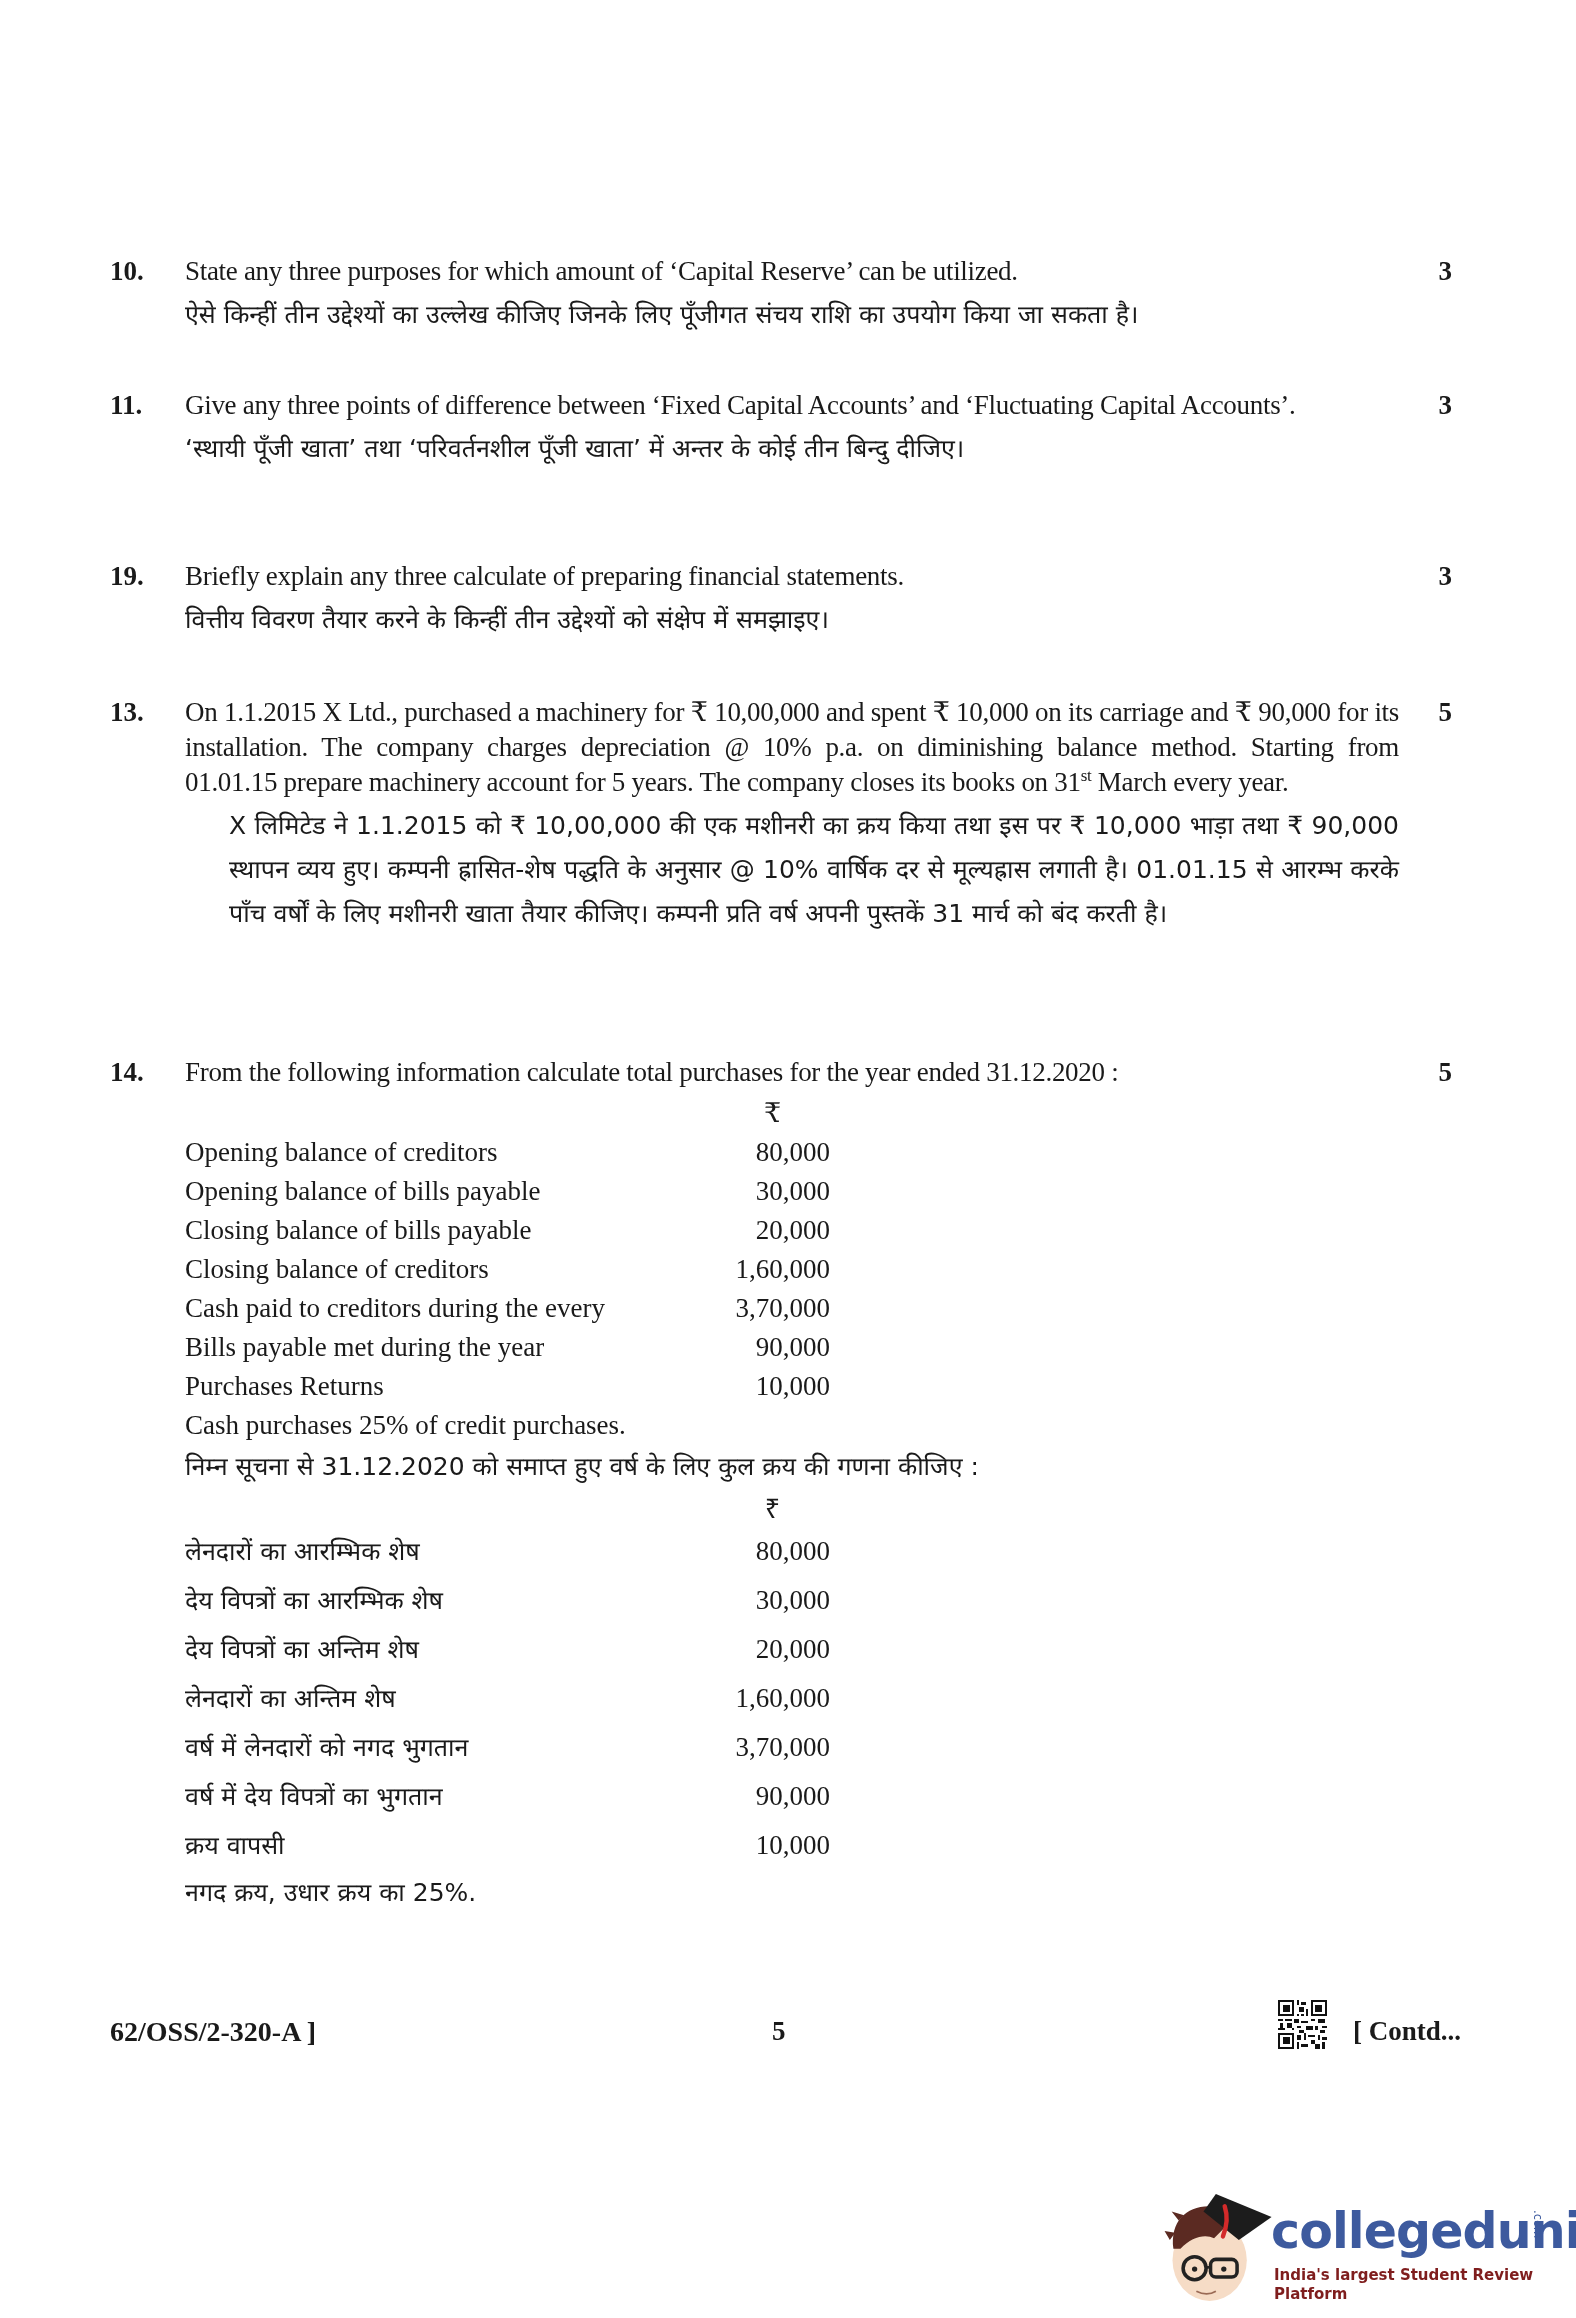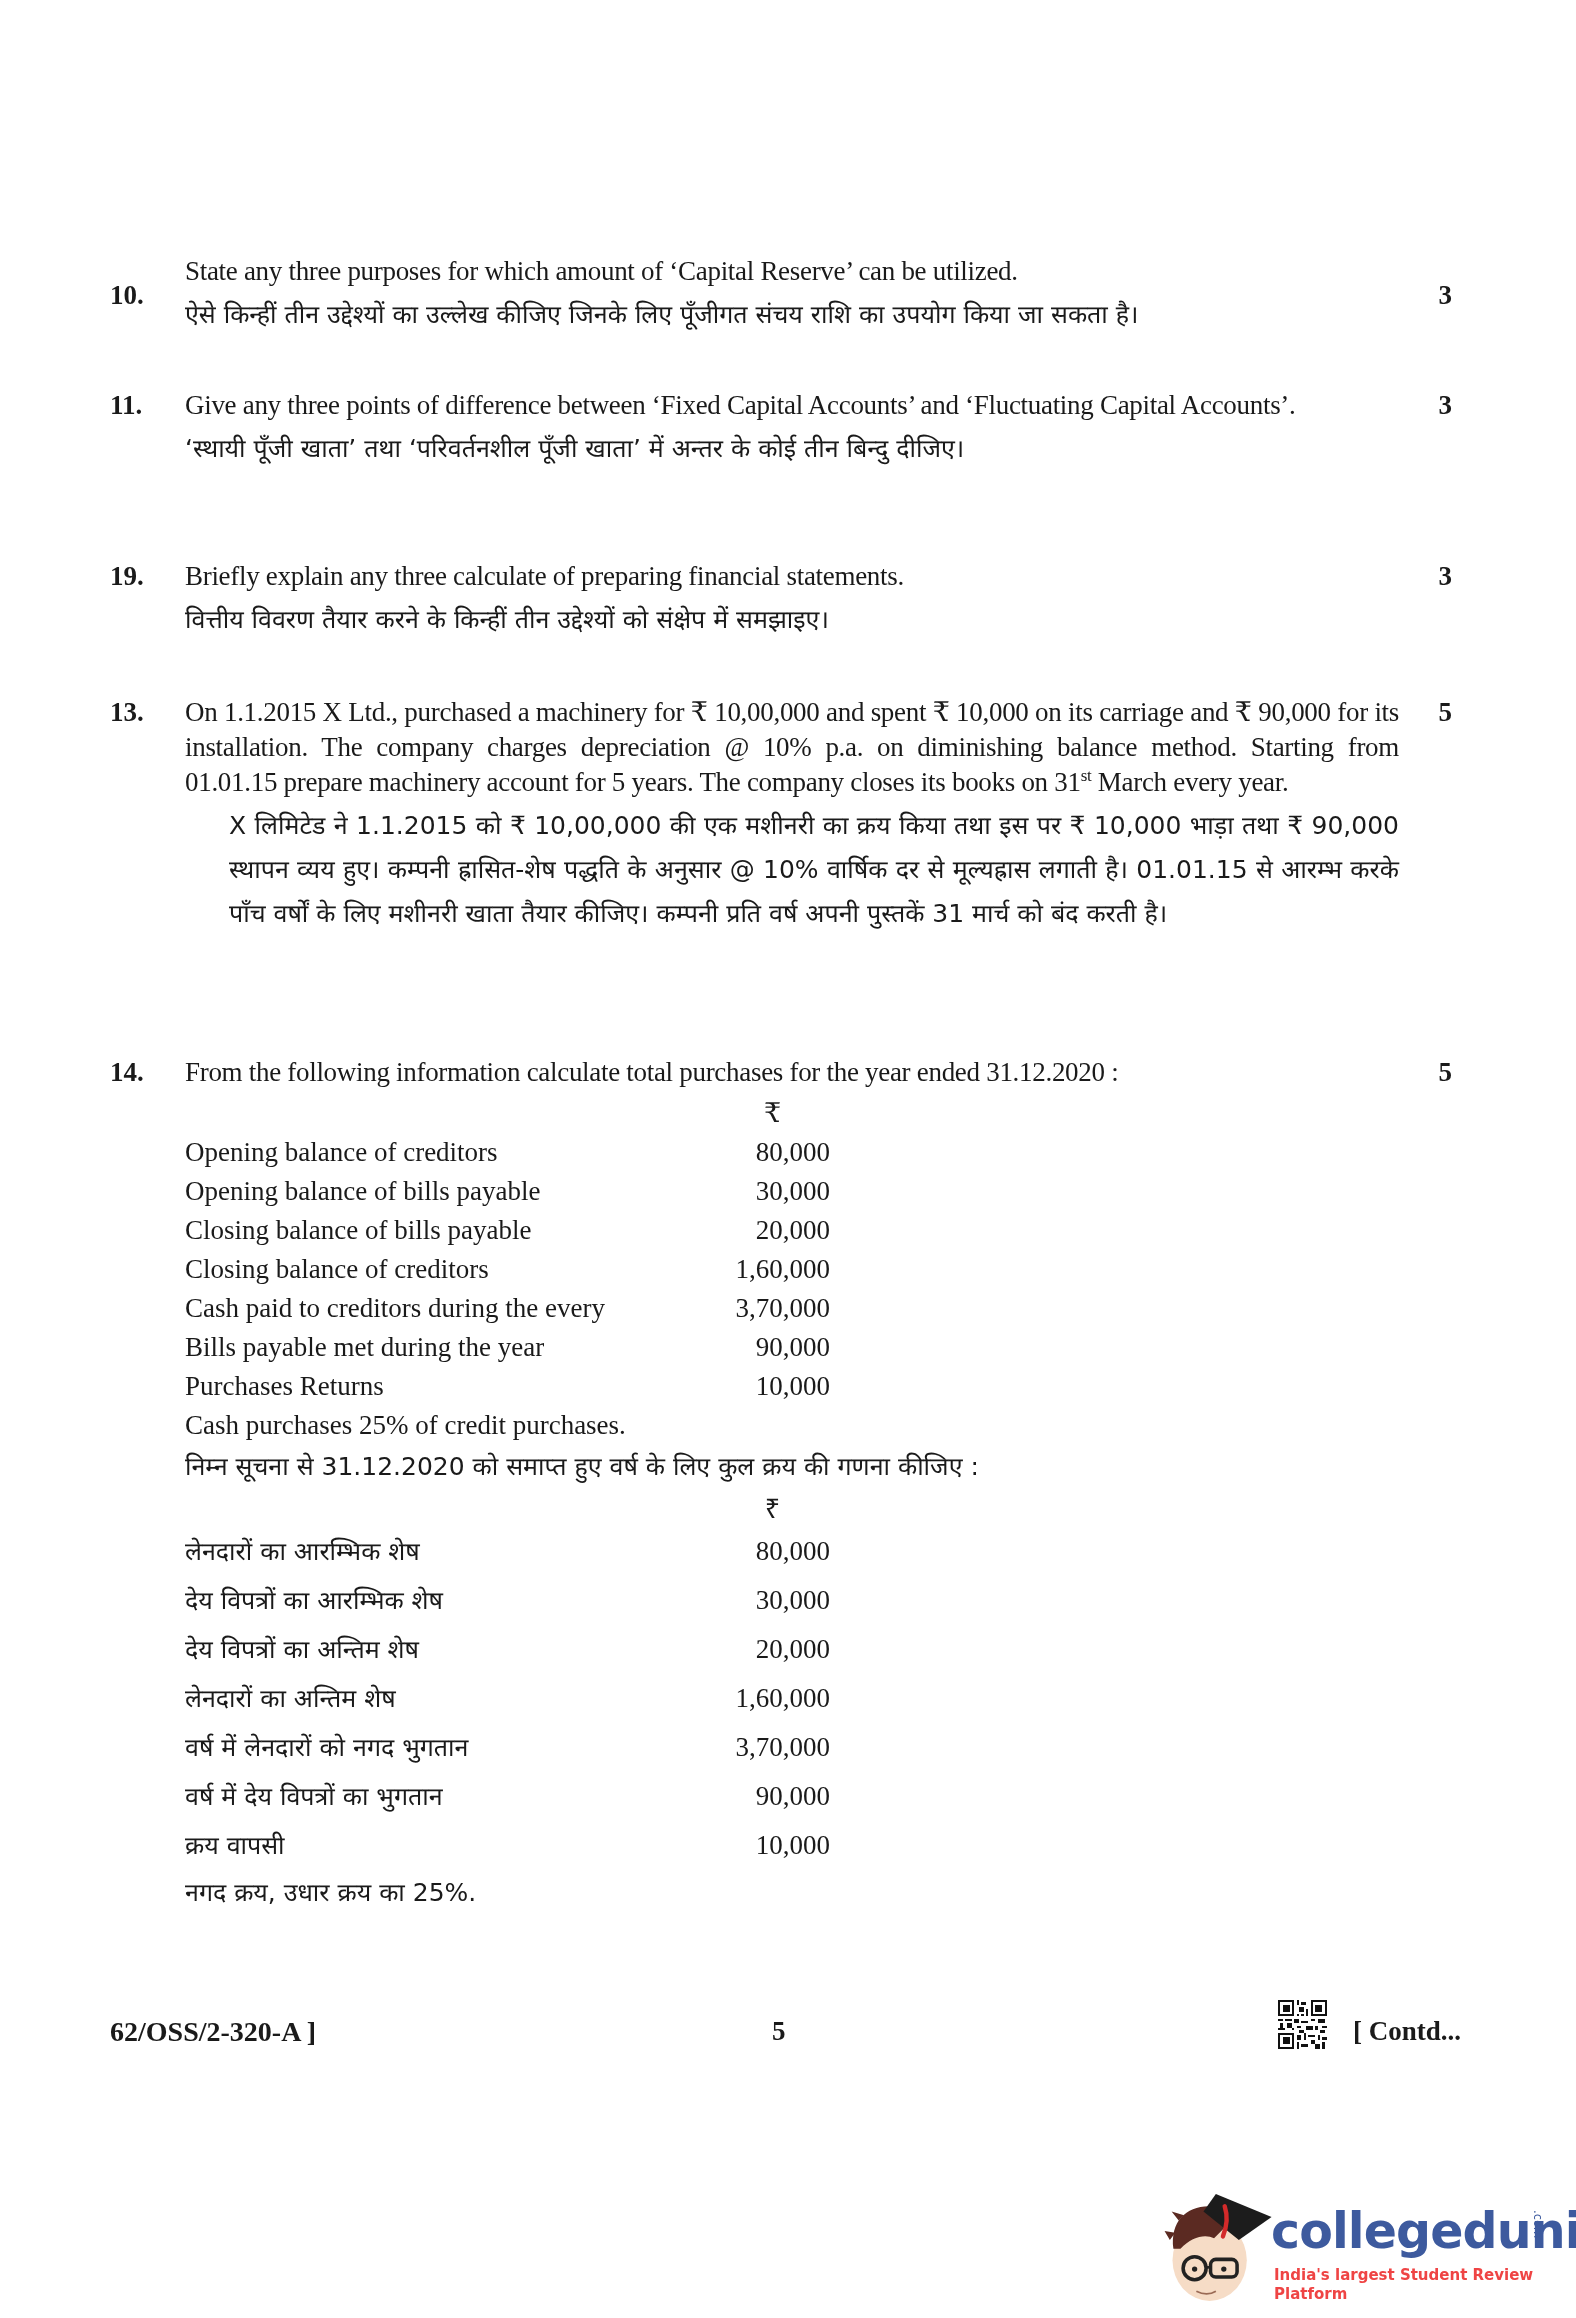--- a/index.html
+++ b/index.html
@@ -157,30 +157,30 @@
       color: #3d5a9e;
       transform: rotate(90deg);
       transform-origin: left top;
     }
     .brand-tag {
       position: absolute;
       left: 113px; top: 81px;
       font-family: "DejaVu Sans", sans-serif;
       font-weight: bold;
       font-size: 15px;
-      color: #ef4444;
+      color: #7f1d1d;
       line-height: 19.4px;
     }
   </style>
 </head>
 <body>
 
 <div class="page">
 
-  <div class="question" style="top:254px;align-items:center;">
+  <div class="question" style="top:254px;">
     <div class="q-num">10.</div>
     <div class="q-body">
       <div class="en">State any three purposes for which amount of ‘Capital Reserve’ can be utilized.</div>
       <div class="hi">ऐसे किन्हीं तीन उद्देश्यों का उल्लेख कीजिए जिनके लिए पूँजीगत संचय राशि का उपयोग किया जा सकता है।</div>
     </div>
     <div class="q-marks">3</div>
   </div>
 
   <div class="question" style="top:388px;">
     <div class="q-num">11.</div>

